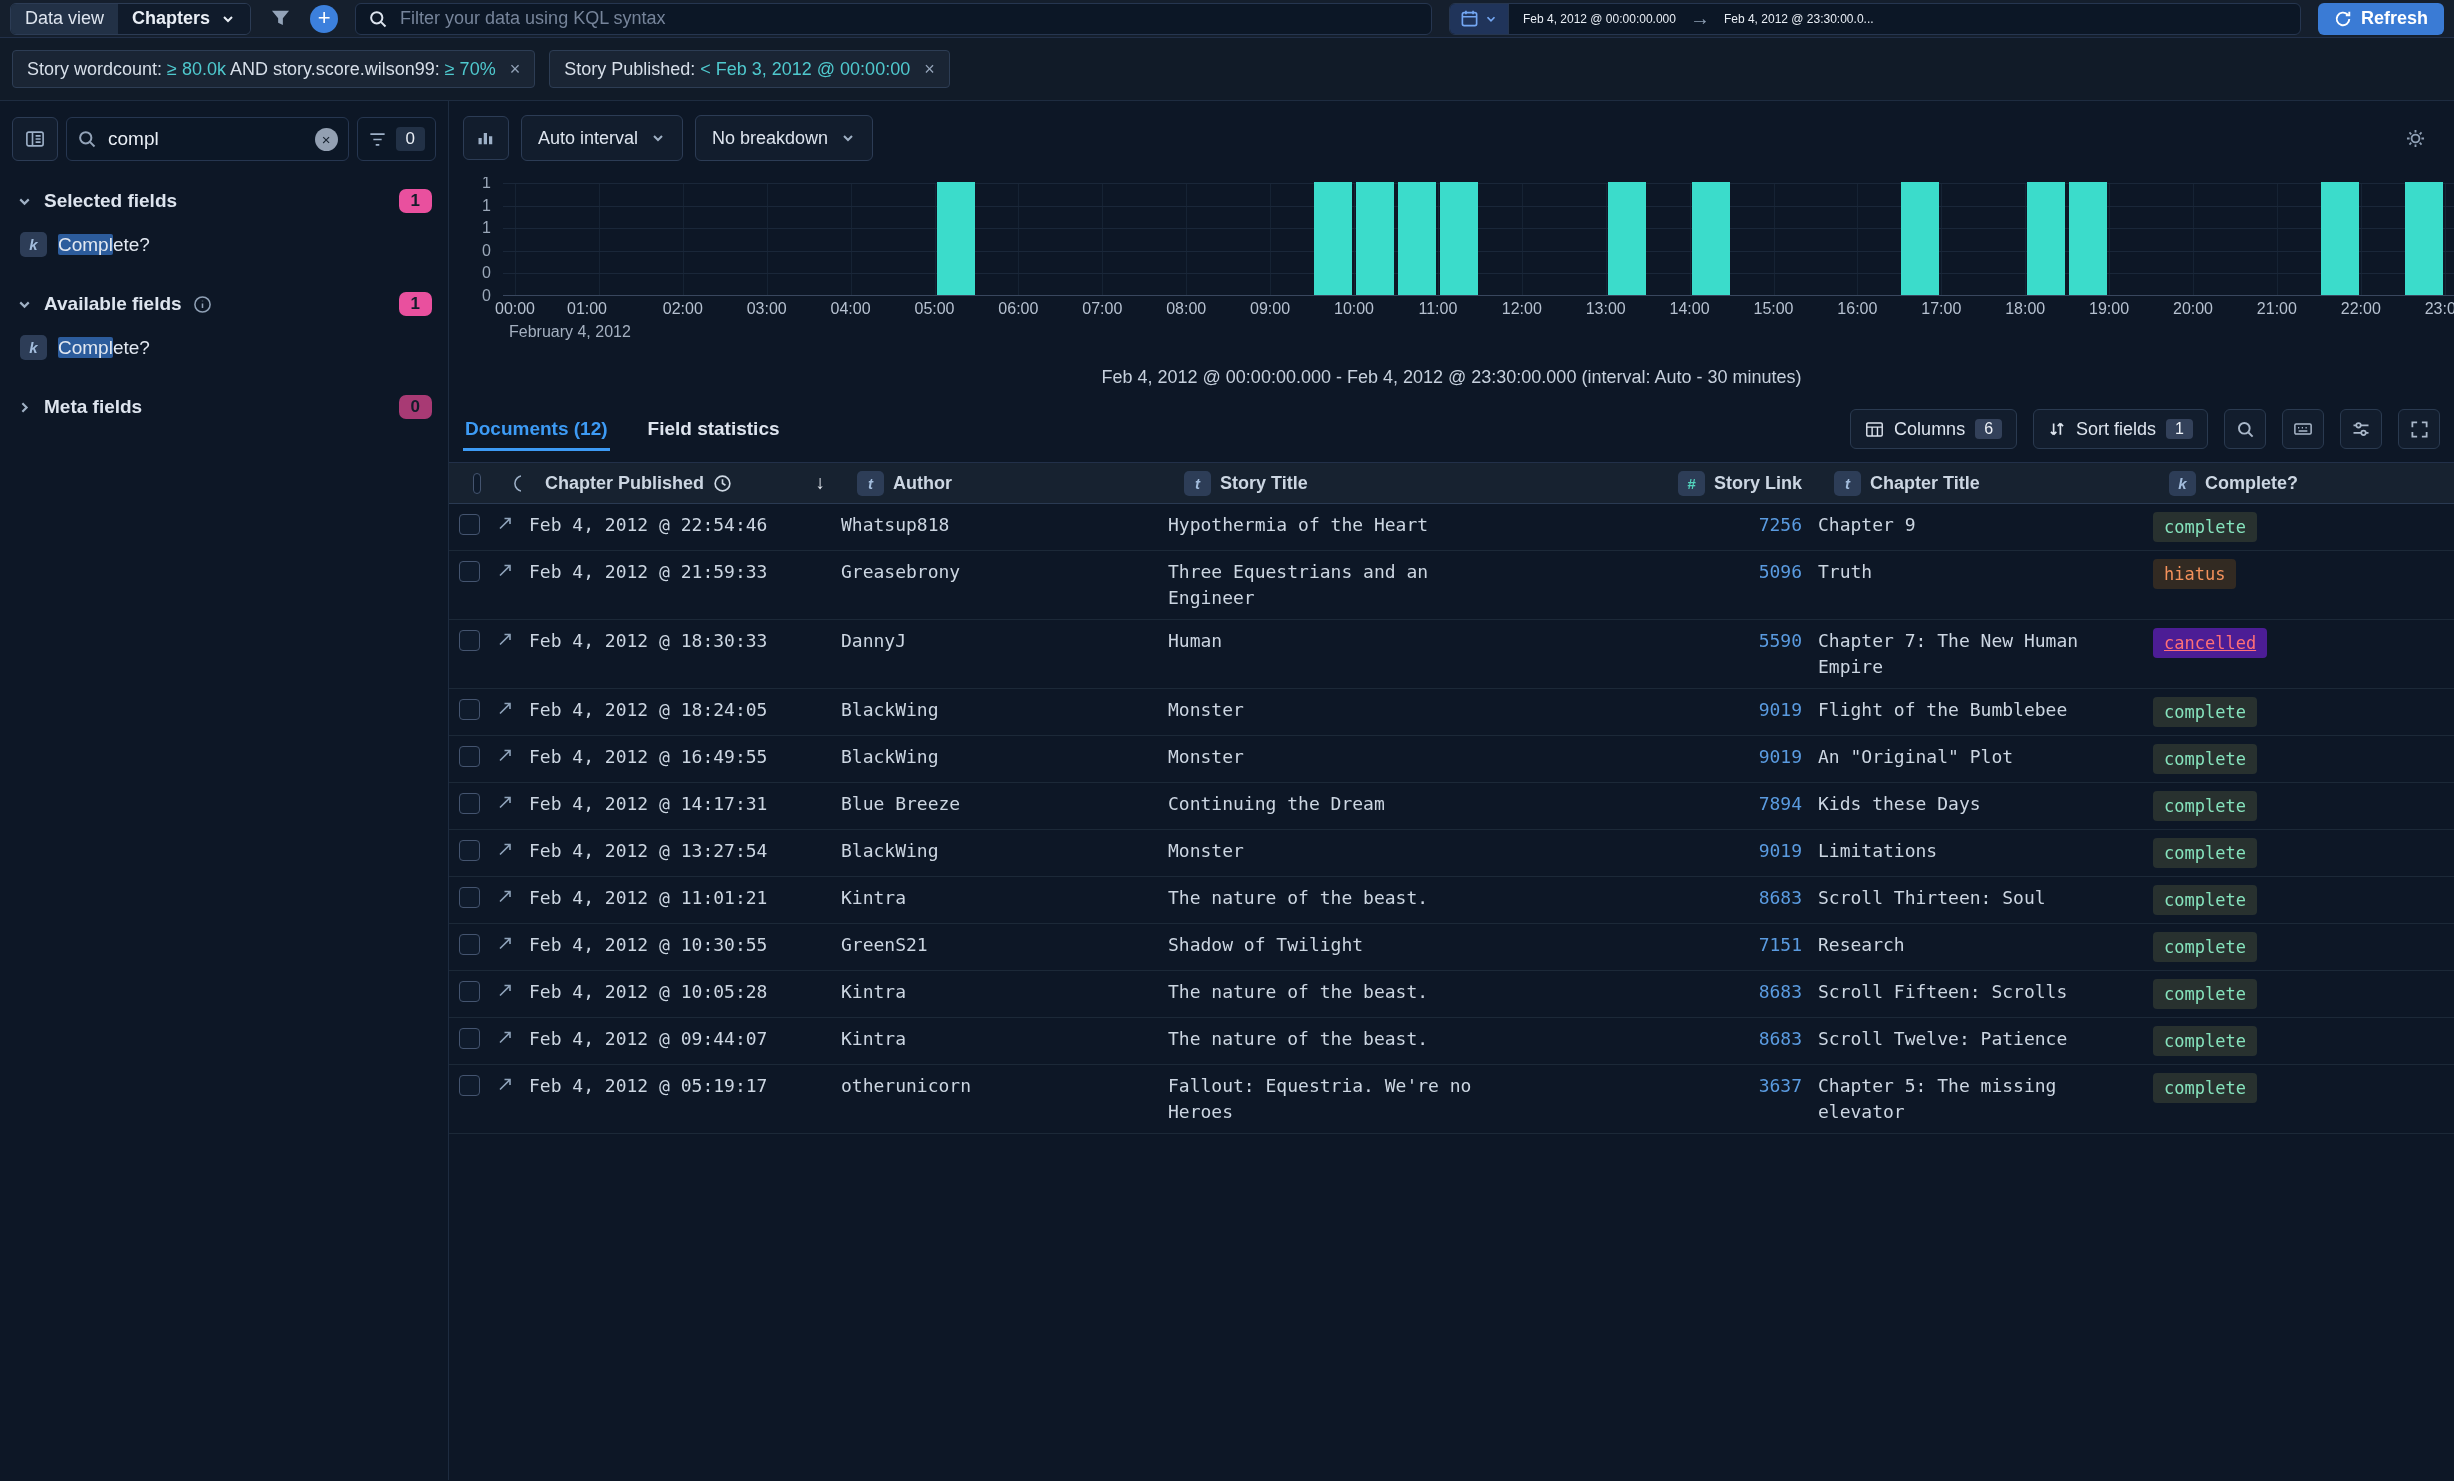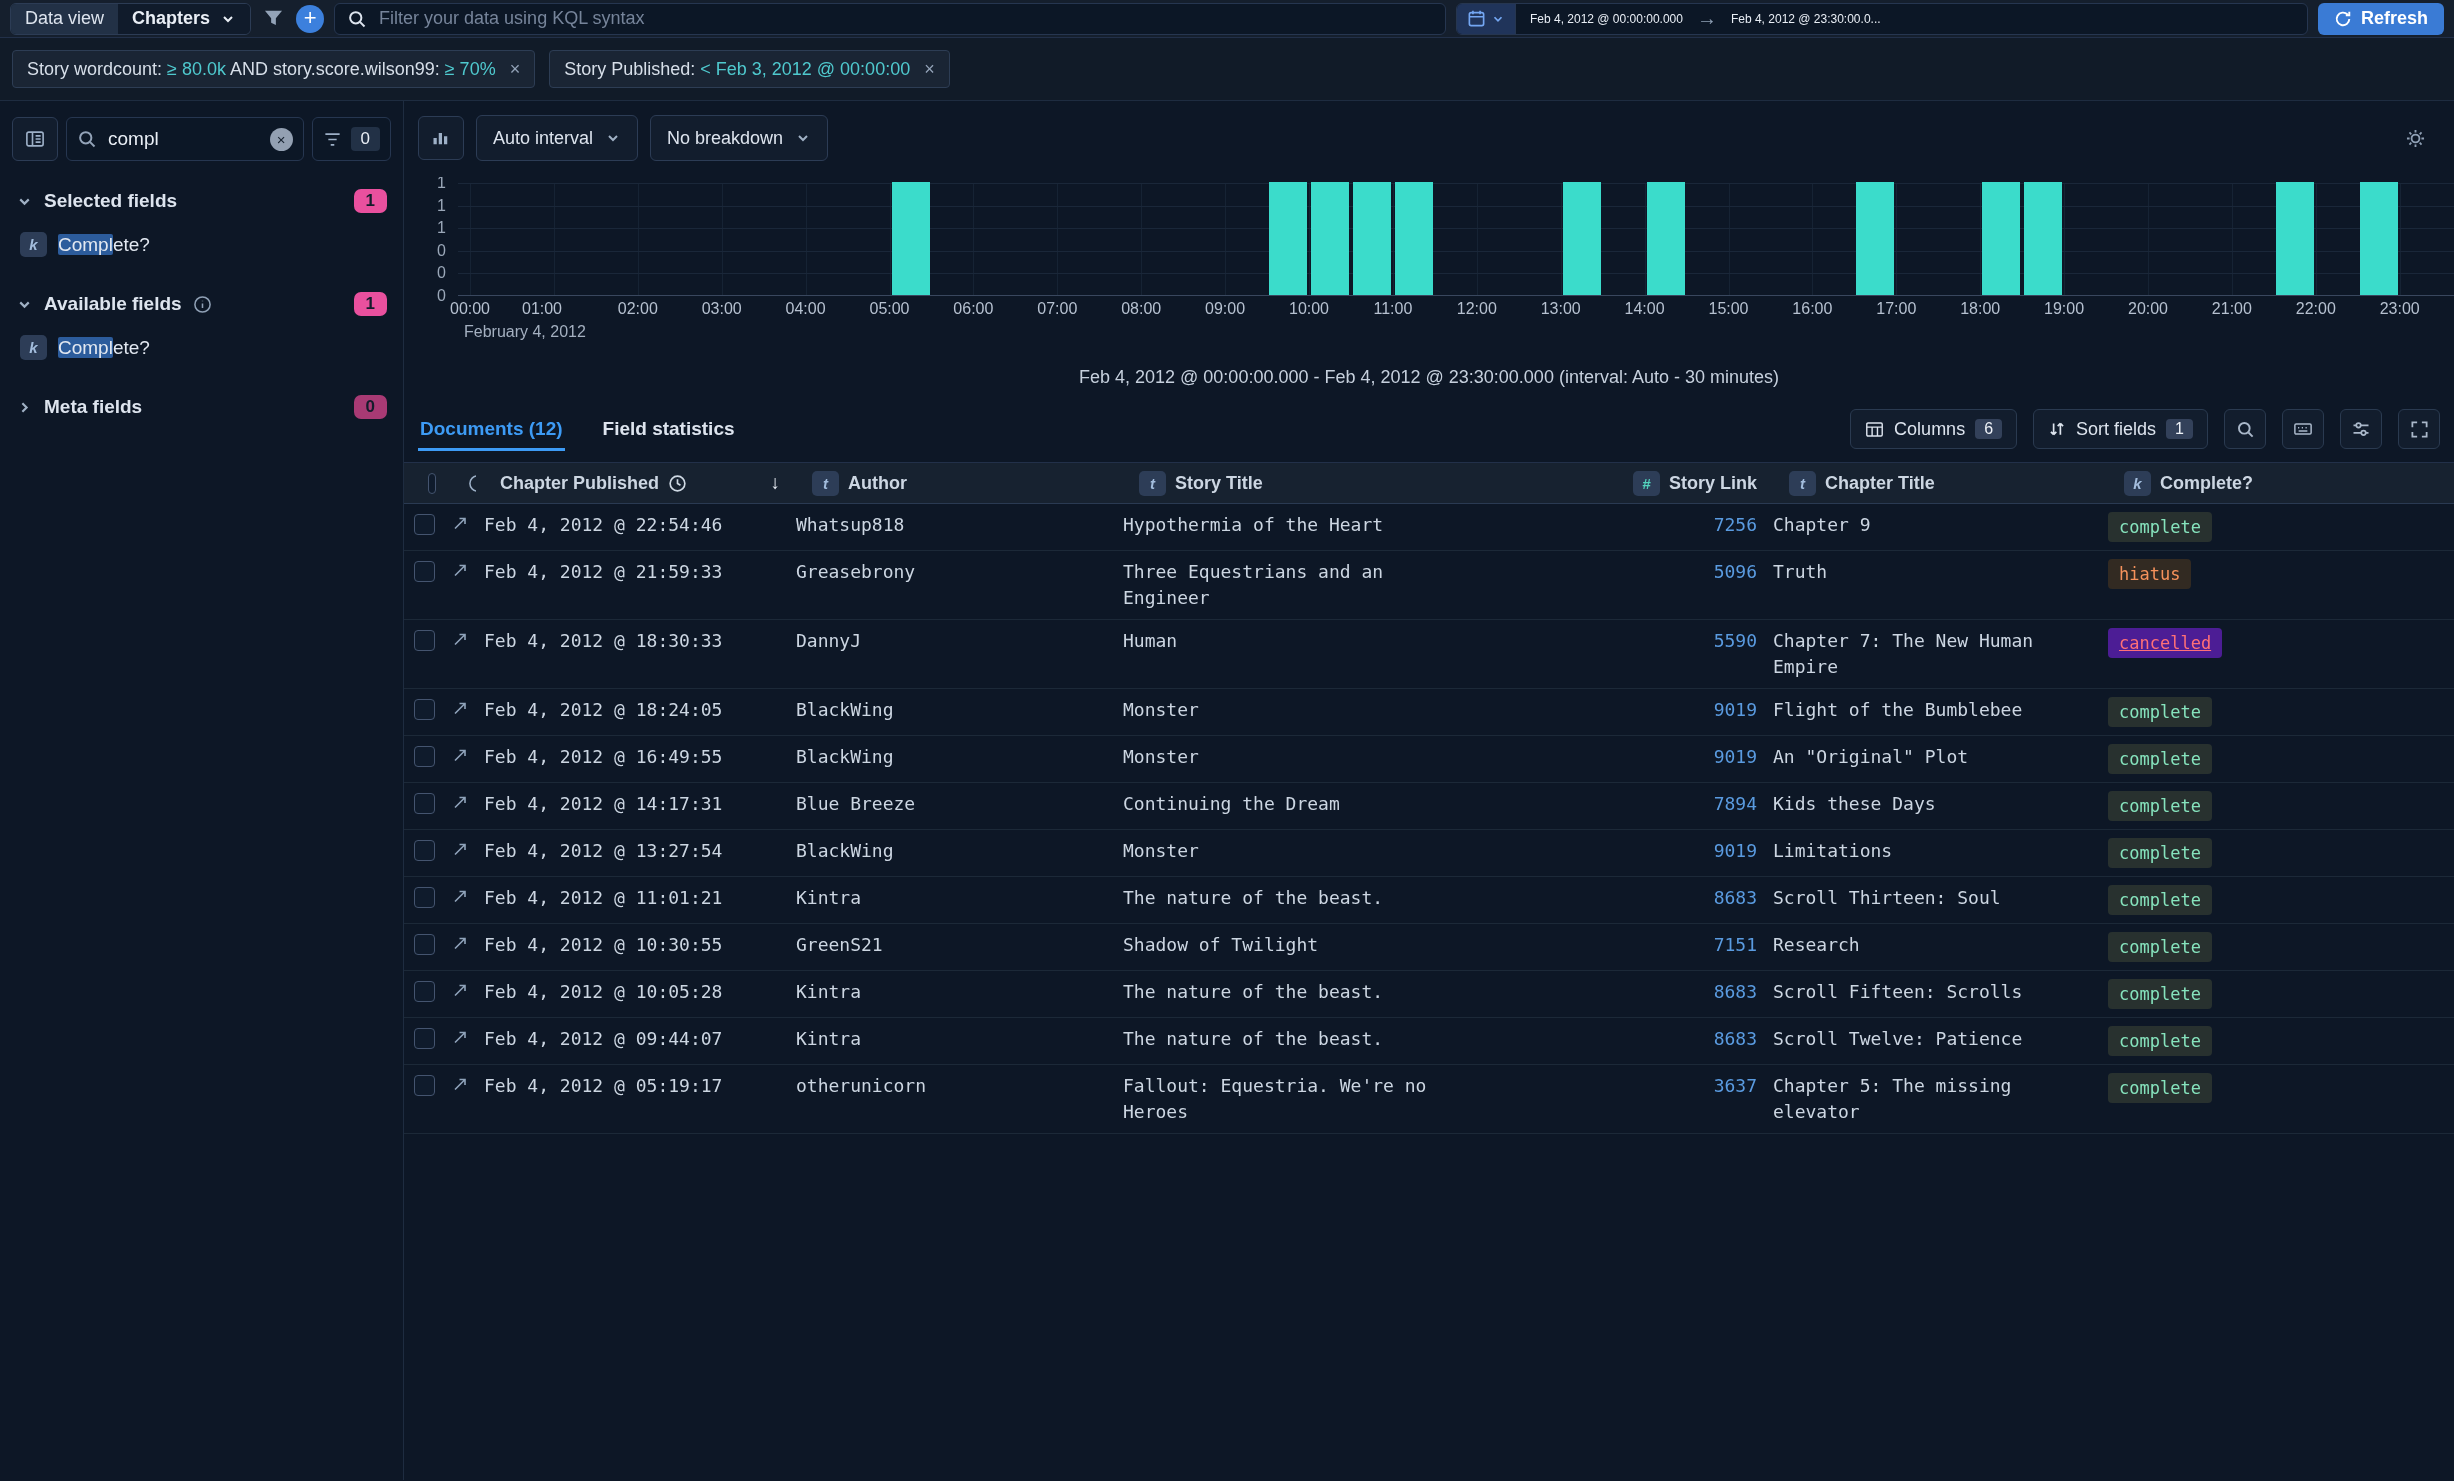--- a/index.html
+++ b/index.html
@@ -4,21 +4,21 @@
 <style>
   * { box-sizing: border-box; }
   html,body { margin:0; padding:0; width:2454px; height:1481px; overflow:hidden;
     background:#0d1726; color:#dde4ee;
     font-family:"Liberation Sans","DejaVu Sans",sans-serif; }
   button { font-family:inherit; cursor:pointer; }
   input { font-family:inherit; }
   svg { display:block; }
 
   
-  .topbar { display:flex; align-items:center; gap:10px; height:38px; padding:0 10px;
+  .topbar { display:flex; align-items:center; gap:17px; height:38px; padding:0 10px;
     background:#151f2d; border-bottom:1px solid #223049; }
   .dv-control { display:flex; align-items:stretch; height:32px; border:1px solid #2c3c55;
     border-radius:6px; overflow:hidden; }
   .dv-label { background:#223146; color:#dde4ee; padding:0 14px; display:flex; align-items:center; font-size:18px; }
   .dv-value { display:flex; align-items:center; gap:10px; background:#101b2b; color:#e9eef5;
     border:none; padding:0 14px; font-size:18px; font-weight:600; }
   .icon-plain { background:none; border:none; color:#93a3b8; display:flex; align-items:center; padding:0 2px; }
   .add-filter { width:28px; height:28px; border-radius:50%; background:#3c80dd; color:#fff;
     font-size:22px; line-height:1; display:flex; align-items:center; justify-content:center; border:none; padding:0 0 2px; }
   .kql { flex:1; display:flex; align-items:center; gap:10px; height:32px; background:#0c1726;
@@ -36,21 +36,21 @@
 
   
   .filterbar { display:flex; gap:14px; padding:12px; background:#111b28; border-bottom:1px solid #1e2c40; }
   .pill { display:flex; align-items:center; background:#1a2534; border:1px solid #2d3d54;
     border-radius:4px; padding:0 14px; height:38px; font-size:18px; color:#d7dfe9; white-space:pre; }
   .pill .pv { color:#4fc9ce; }
   .pill-x { color:#93a3b8; margin-left:14px; font-size:18px; cursor:pointer; }
 
   
   .content { display:flex; height:1379px; }
-  .sidebar { width:404px; flex-shrink:0; border-right:1px solid #1e2c40; padding:16px 12px; }
+  .sidebar { width:449px; flex-shrink:0; border-right:1px solid #1e2c40; padding:16px 12px; }
   .main { flex:1; min-width:0; display:flex; flex-direction:column; padding-top:14px; }
 
   
   .side-top { display:flex; gap:8px; align-items:center; }
   .icon-box { width:46px; height:44px; border:1px solid #2c3c55; border-radius:6px; background:#121d2d;
     color:#9db0c7; display:flex; align-items:center; justify-content:center; flex-shrink:0; }
   .field-search { flex:1; display:flex; align-items:center; gap:9px; height:44px; background:#0c1726;
     border:1px solid #263650; border-radius:6px; padding:0 10px; min-width:0; color:#93a3b8; }
   .field-search input { flex:1; min-width:0; background:none; border:none; outline:none; color:#e9eef5; font-size:19px; }
   .clear-btn { width:23px; height:23px; border-radius:50%; background:#93a0b2; color:#15202e; border:none;

